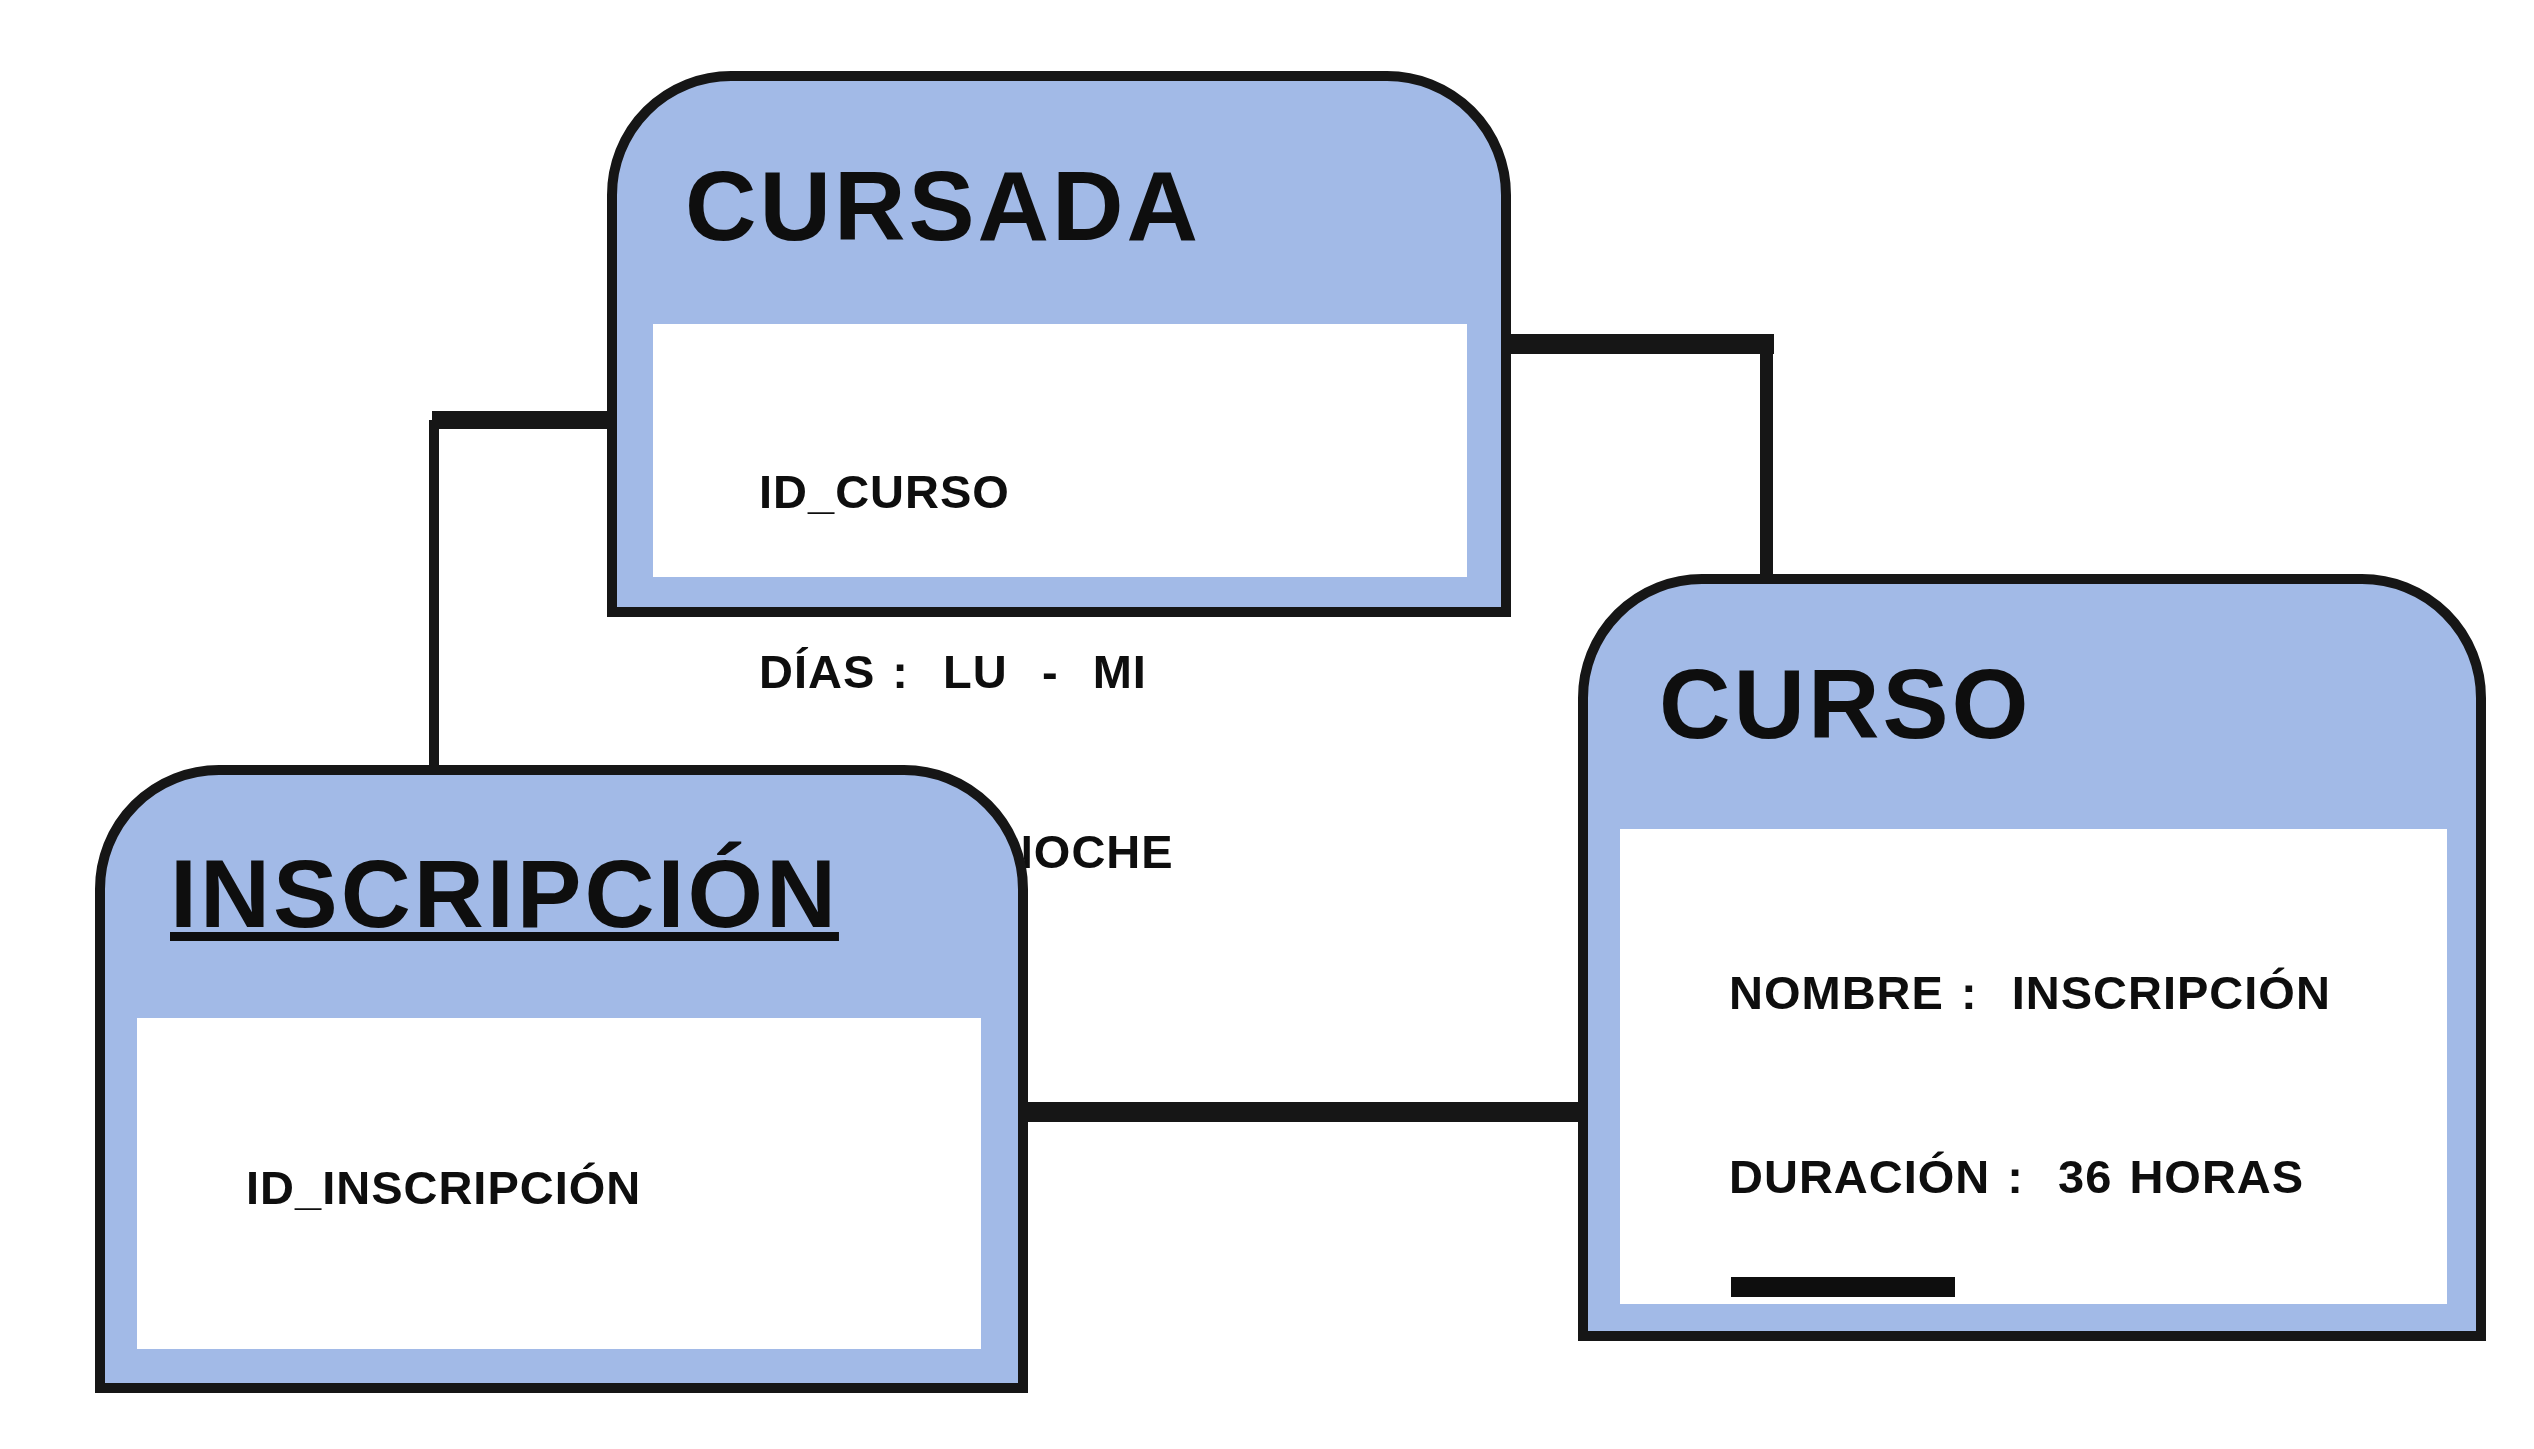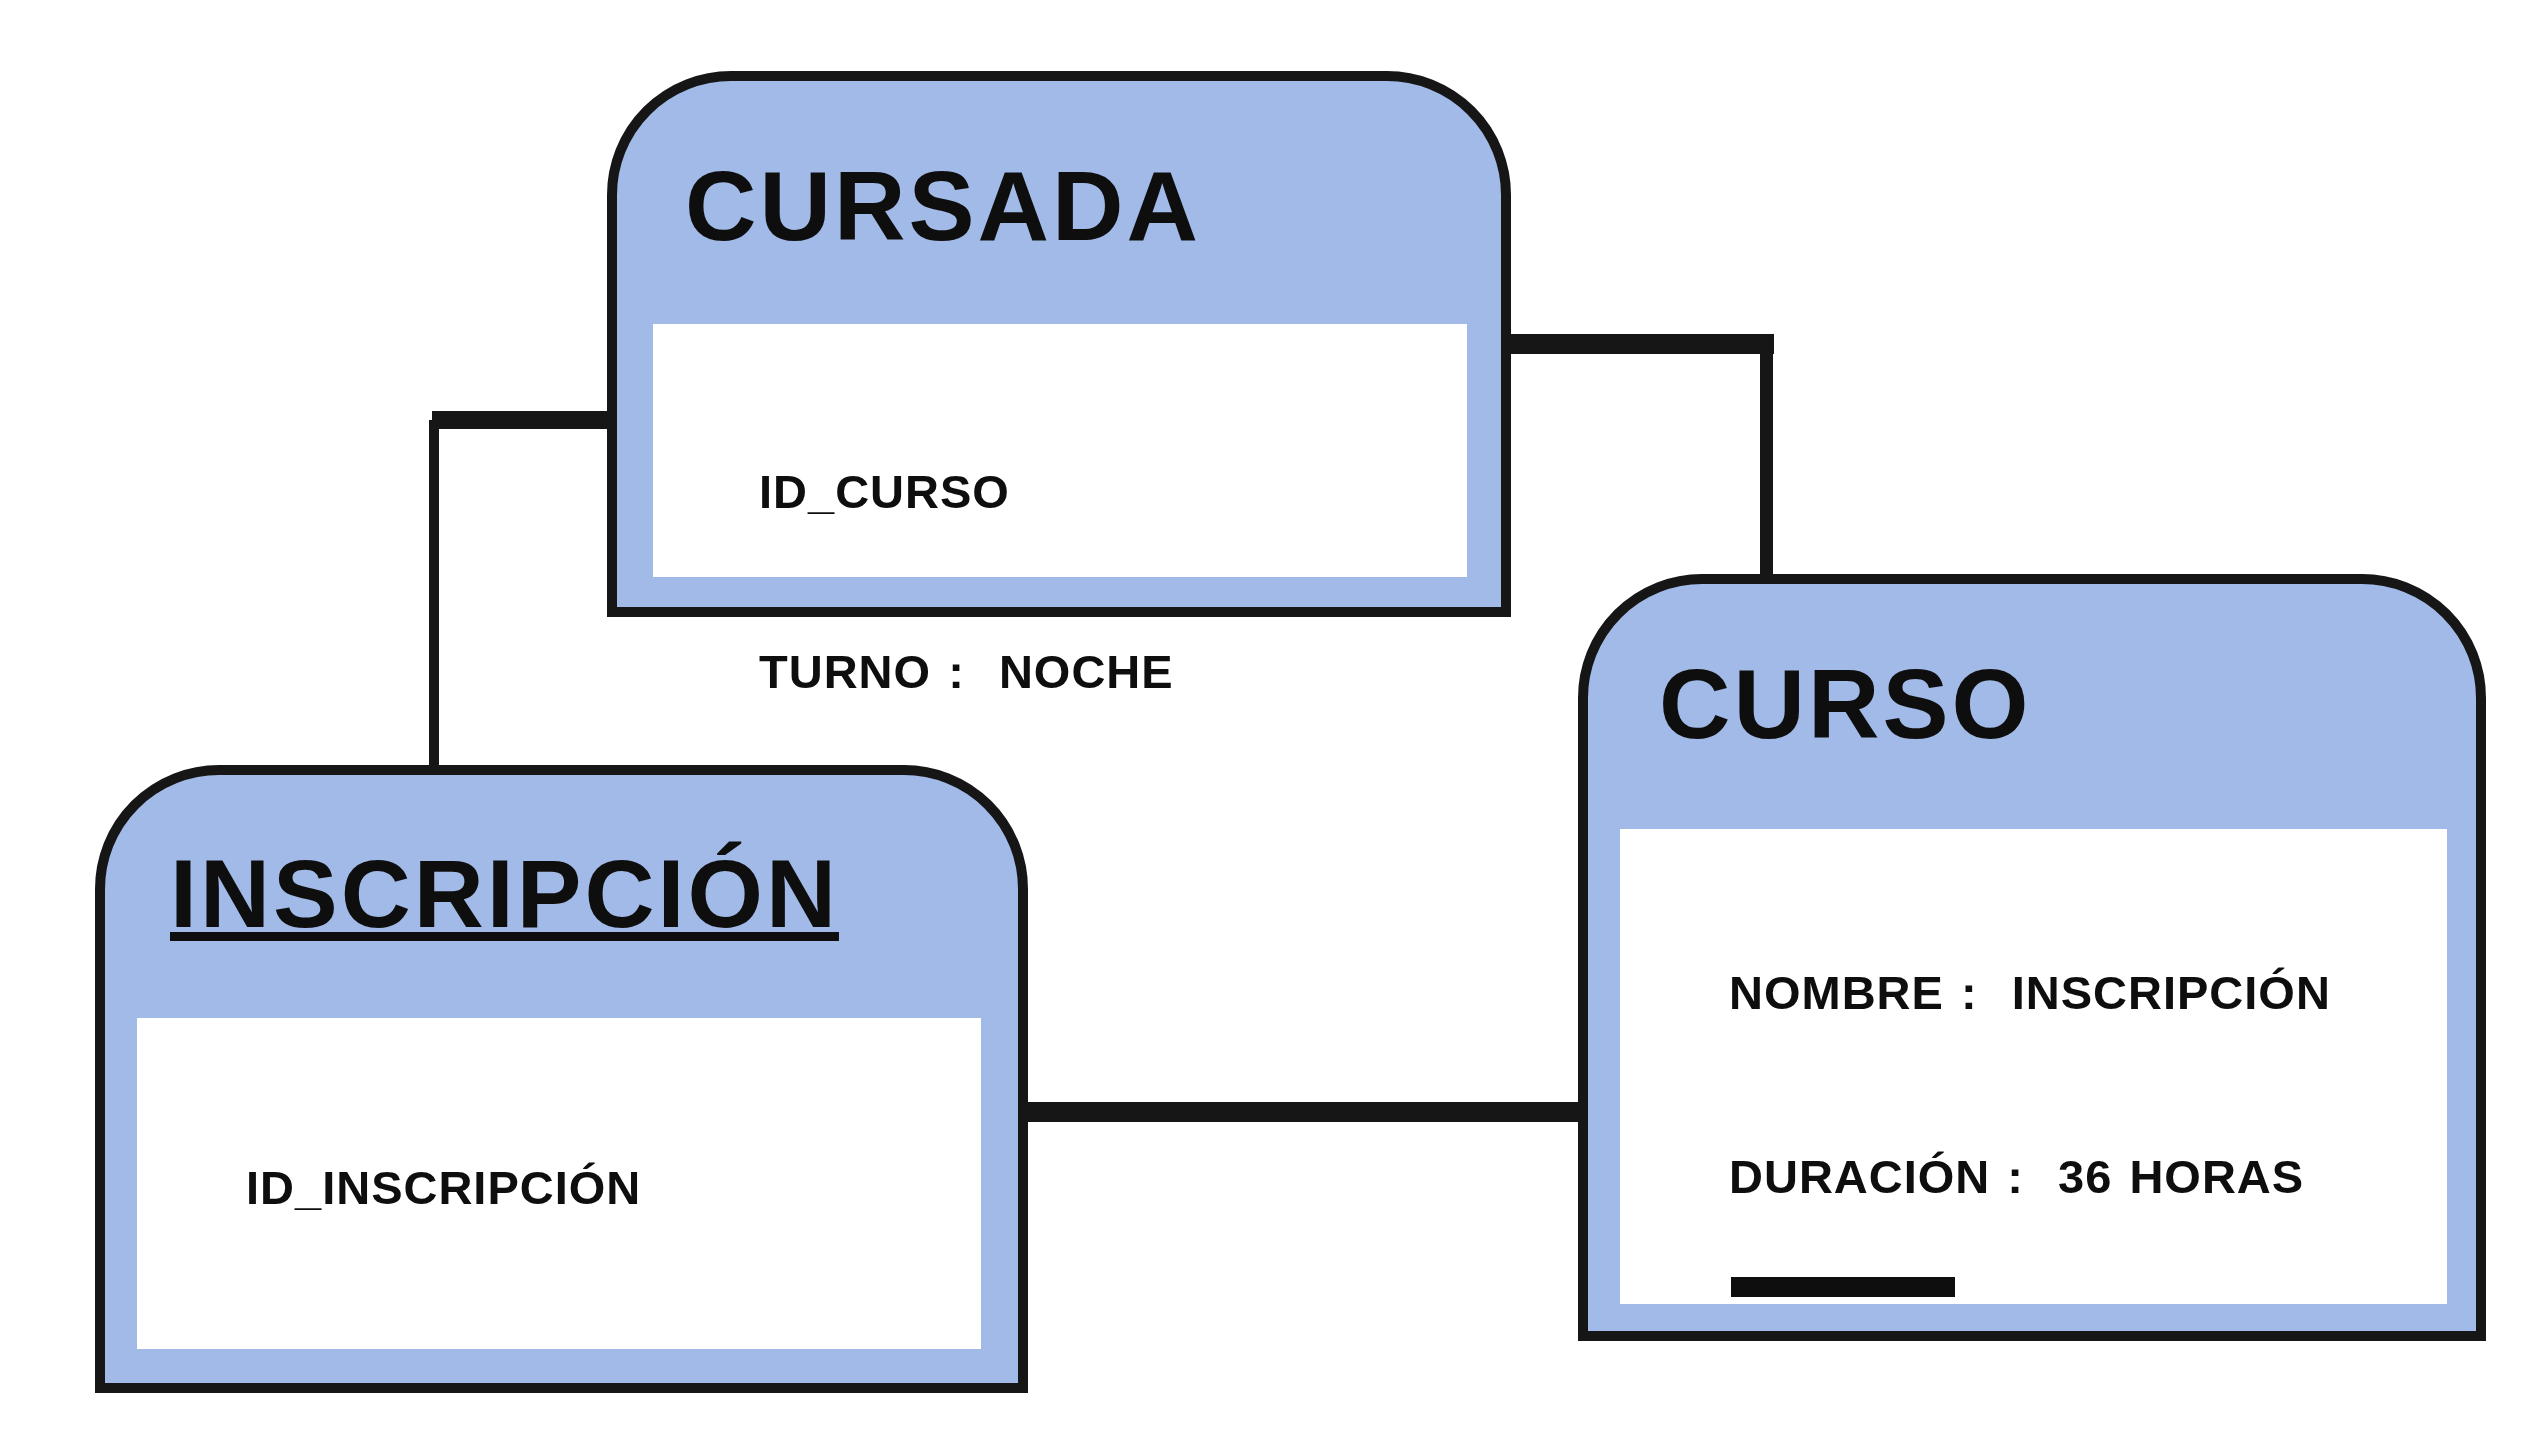--- a/index.html
+++ b/index.html
@@ -86,20 +86,21 @@
   <div class="connector" id="conn-cursada-inscripcion-v"></div>
   <div class="connector" id="conn-cursada-curso-h"></div>
   <div class="connector" id="conn-cursada-curso-v"></div>
   <div class="connector" id="conn-inscripcion-curso-h"></div>
 
   <div class="entity" id="box-cursada"></div>
   <div class="entity-title" id="title-cursada">CURSADA</div>
   <div class="attr-panel" id="panel-cursada"></div>
   <div class="attr-lines lh71" id="lines-cursada">
     <span class="attr-line">ID_CURSO</span>
+    <span class="attr-line">DÍAS :  LU  -  MI</span>
     <span class="attr-line">TURNO :  NOCHE</span>
   </div>
 
   <div class="entity" id="box-inscripcion"></div>
   <div class="entity-title" id="title-inscripcion">INSCRIPCIÓN</div>
   <div class="attr-panel" id="panel-inscripcion"></div>
   <div class="attr-lines lh71" id="lines-inscripcion">
     <span class="attr-line">ID_INSCRIPCIÓN</span>
     
     

